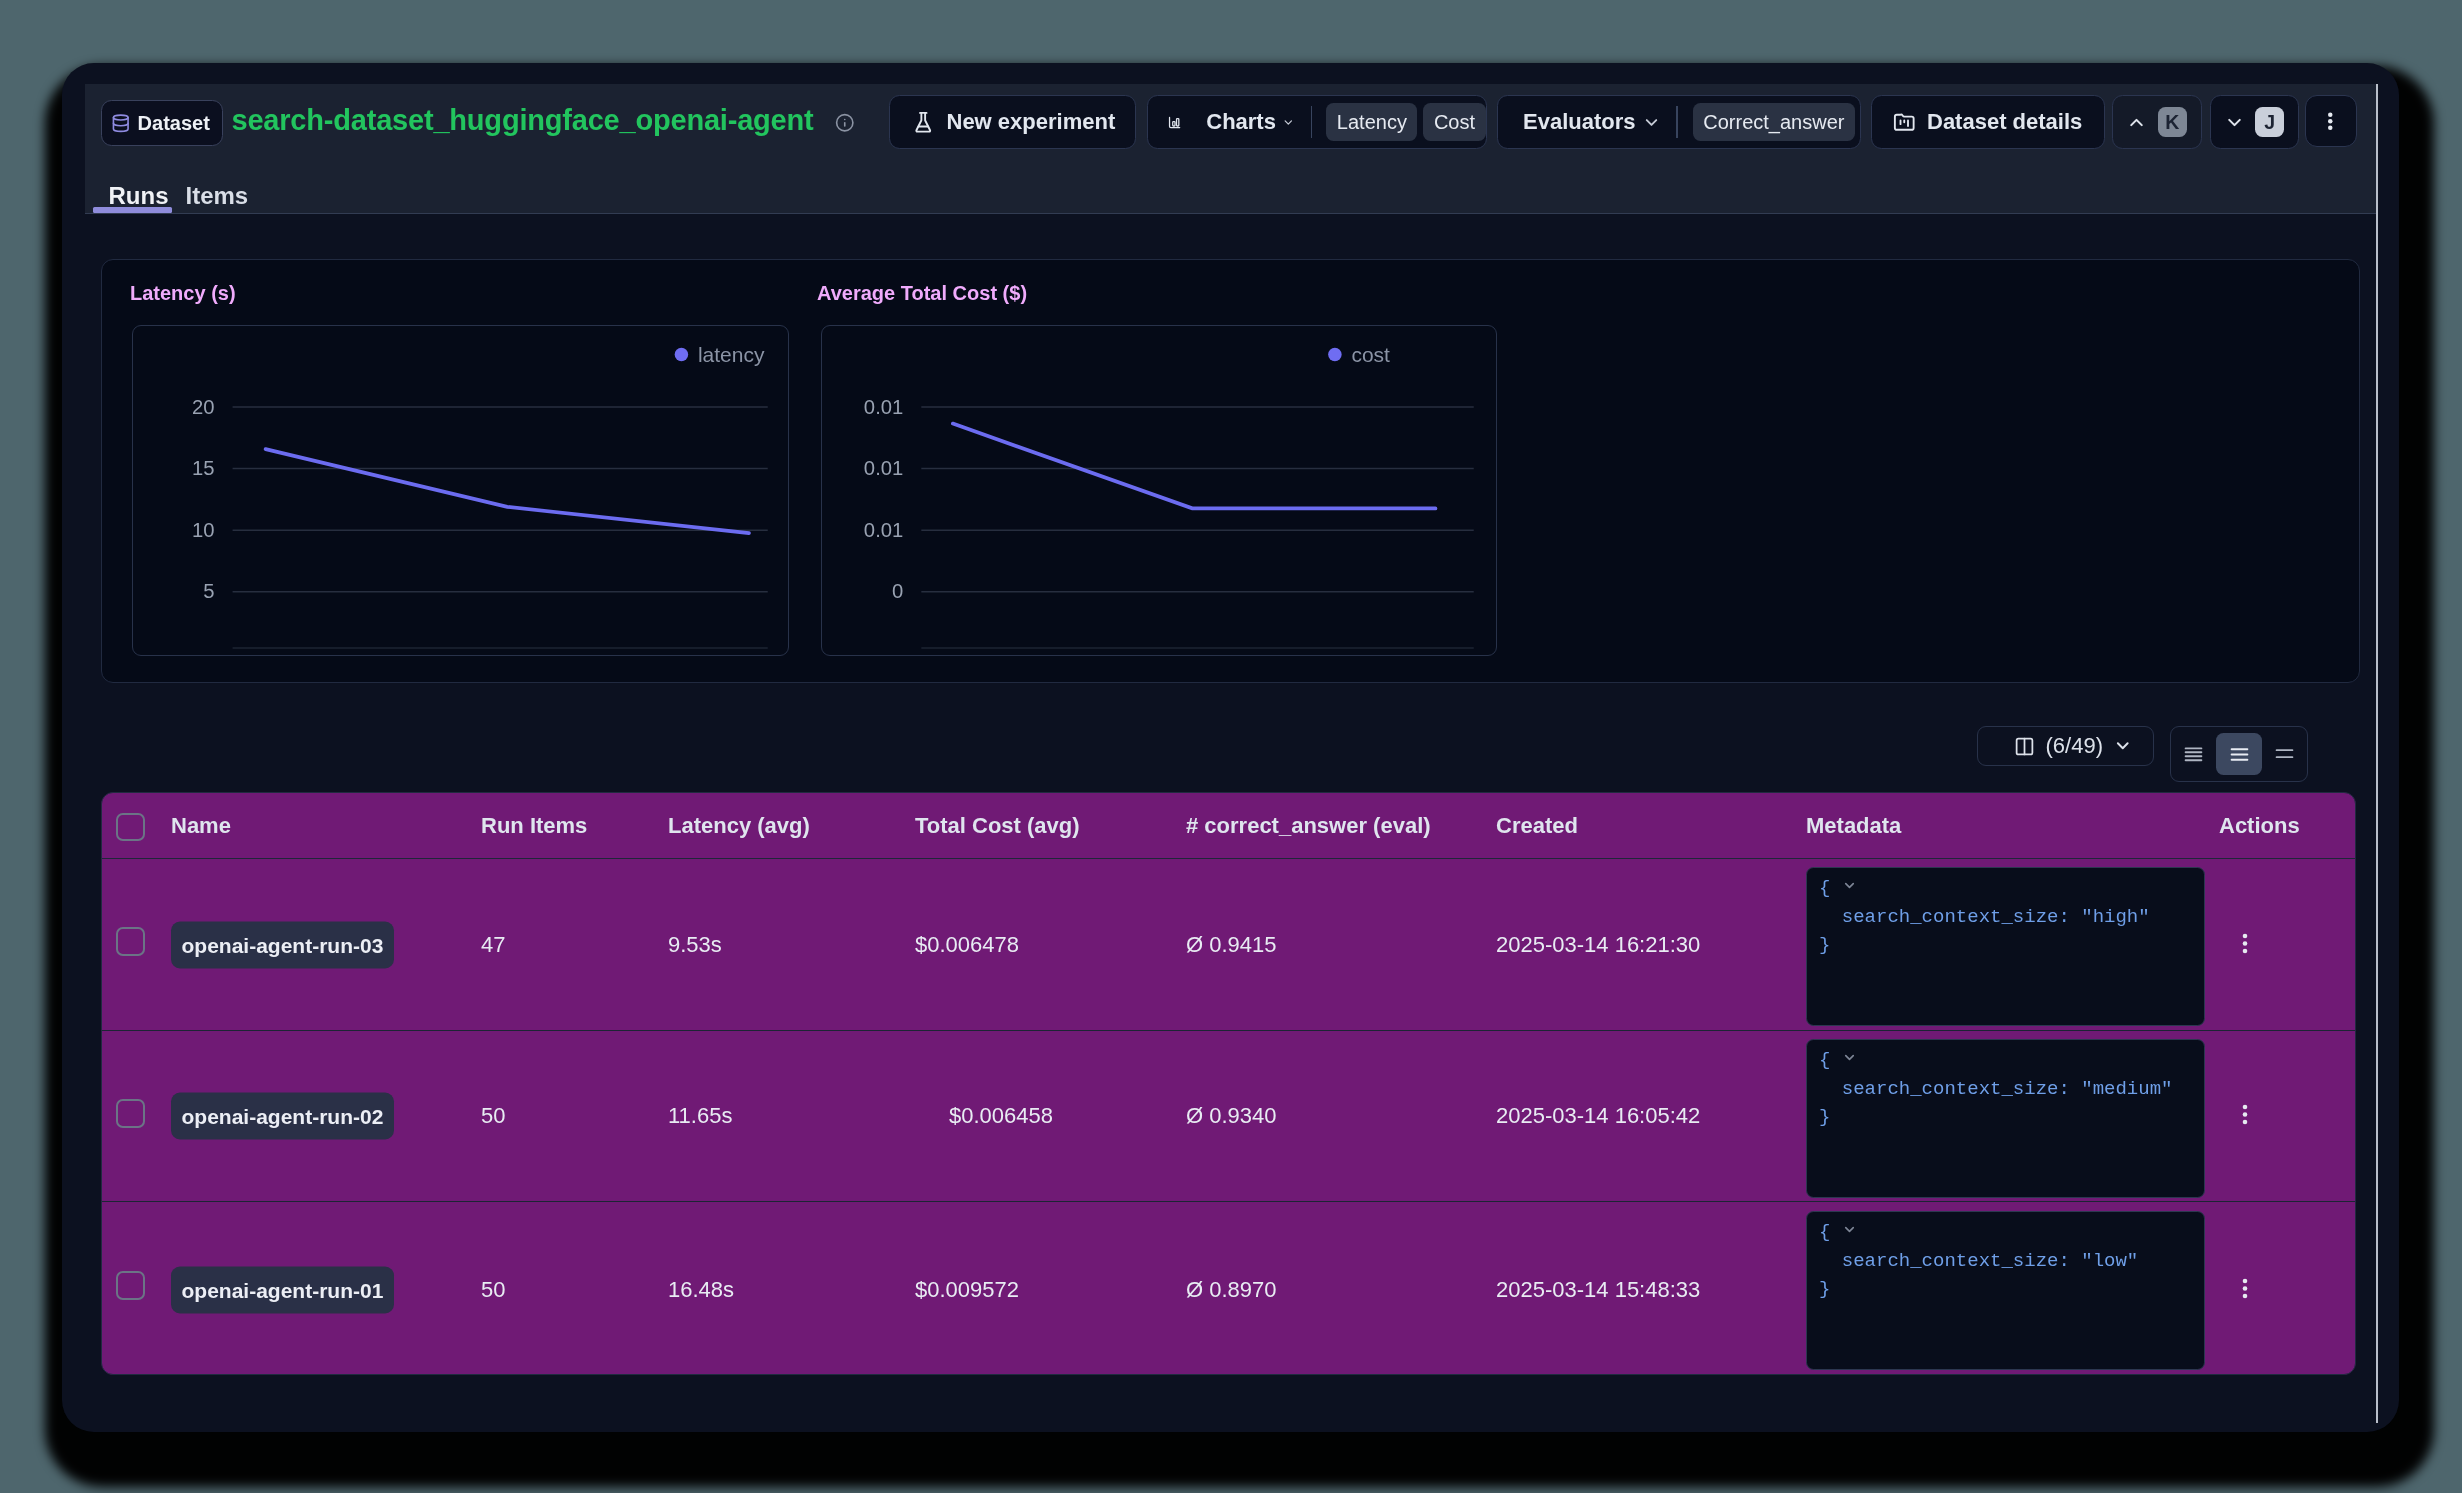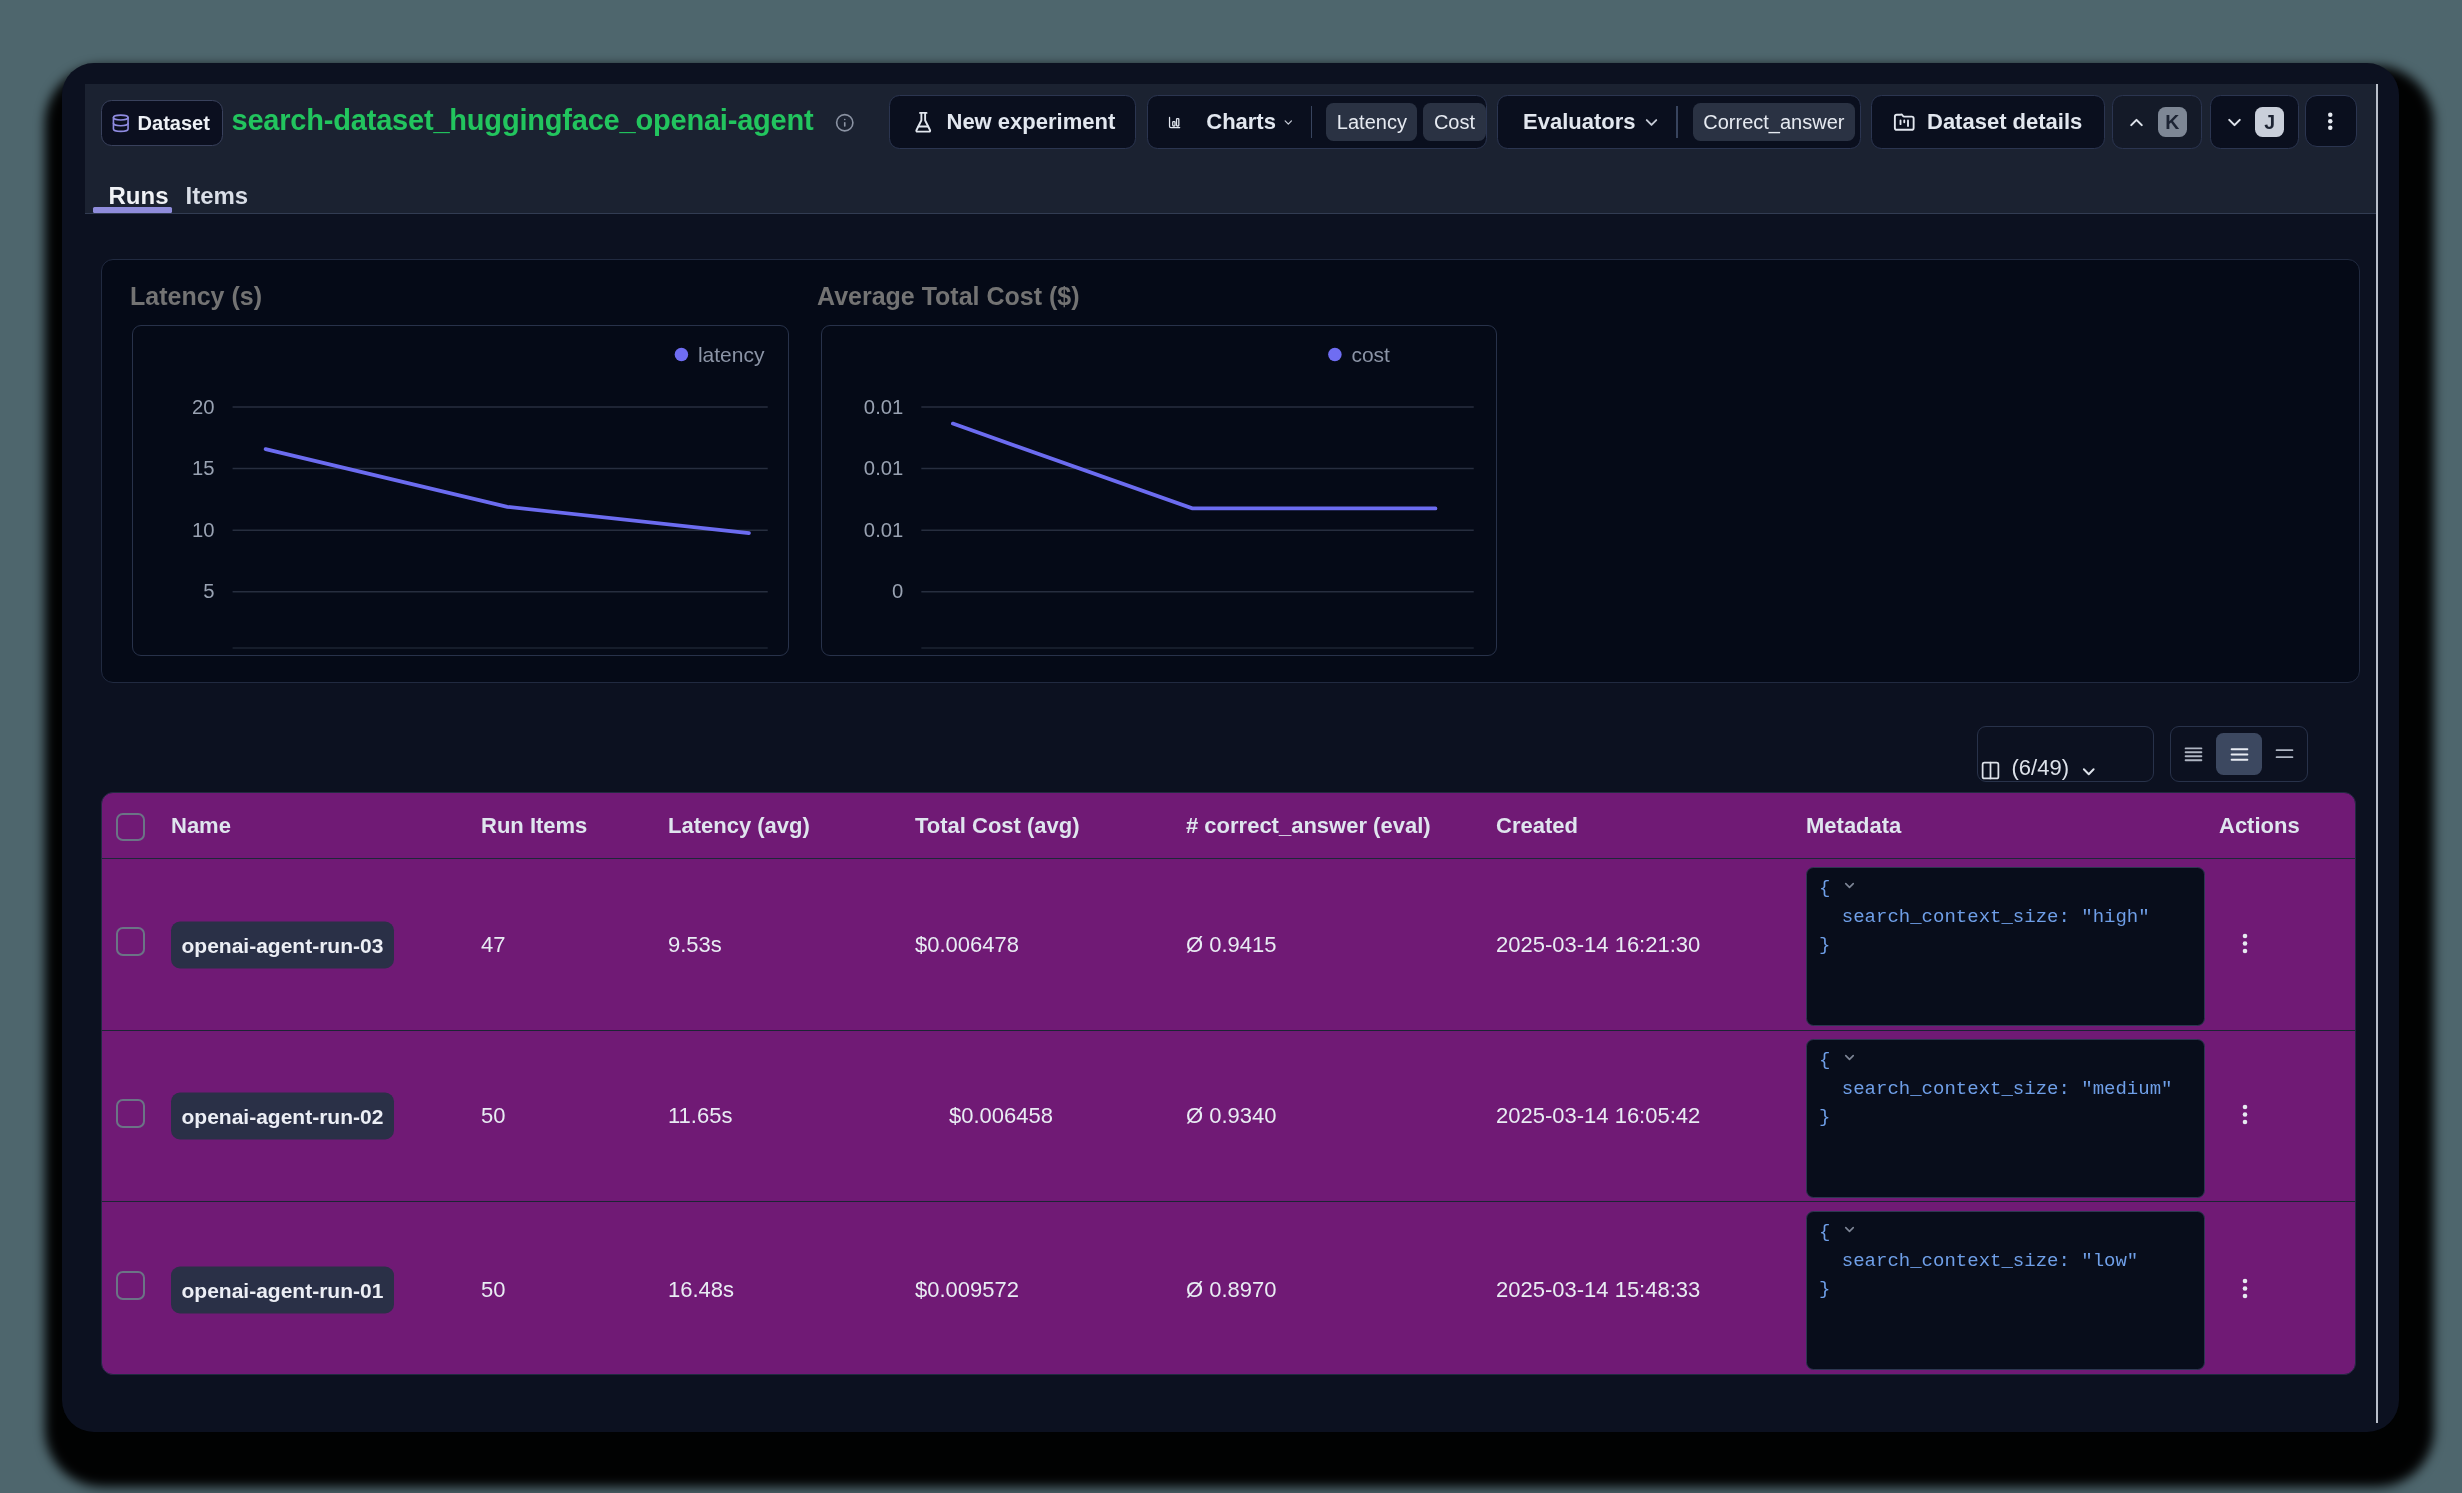--- a/index.html
+++ b/index.html
@@ -27,21 +27,21 @@
           font-weight:normal; color:#e6eaf1; }
   .vdiv { width:1.5px; height:32px; background:#38445e; }
   .avatar { width:28.6px; height:30px; border-radius:7.5px; display:flex; align-items:center;
             justify-content:center; font-weight:bold; font-size:19.5px; color:#1c2333; }
   .tab { position:absolute; top:98px; font-size:24px; font-weight:bold; color:#f0f2f6; }
   .underline { position:absolute; left:8.3px; top:123px; width:79px; height:6px;
                background:#8f8cdb; border-radius:1.5px; }
   
   .chartsbox { position:absolute; left:39px; top:196px; width:2259px; height:424px;
                background:#050a17; border:1.5px solid #212a40; border-radius:12px; }
-  .ctitle { position:absolute; top:22px; font-size:25px; font-weight:bold; color:#737373; }
+  .ctitle { position:absolute; top:22px; font-size:20px; font-weight:bold; color:#f0abfc; }
   .cpanel { position:absolute; top:65px; height:331px; border:1.5px solid #28324a;
             border-radius:9px; background:#050a17; }
   
   .ctl { position:absolute; border:1.5px solid #28324a; border-radius:9px;
          display:flex; align-items:center; color:#dde2ea; font-size:22px; }
   
   .table { position:absolute; left:39px; top:729px; width:2255px; height:583px;
            background:#701a75; border:1.5px solid #212a40; border-radius:12px; }
   .thead { position:absolute; left:0; top:0; width:100%; height:66px;
            border-bottom:1.5px solid #1f2739; }
@@ -187,21 +187,21 @@
           <text x="108" y="281">0.01</text>
           <text x="108" y="363">0</text>
         </g>
         <circle cx="683" cy="38" r="9" fill="#6f6df2"></circle>
         <text x="705" y="48" fill="#8b94a6" font-size="28">cost</text>
         <polyline points="174,130 493,243 817,243" fill="none" stroke="#6c6cf0" stroke-width="5" stroke-linecap="round"></polyline>
       </svg>
     </div>
   </div>
 
-  <div class="ctl" style="left:1915px; top:663px; width:177px; height:56px; gap:10.5px; padding-left:2px;align-items:flex-end;">
+  <div class="ctl" style="left:1915px; top:663px; width:177px; height:40px; gap:10.5px; padding-left:36px;">
     <svg width="21" height="21" viewBox="0 0 24 24" fill="none" stroke="#dde2ea" stroke-width="2" stroke-linecap="round">
         <rect x="3" y="3" width="18" height="18" rx="2"></rect>
         <path d="M12 3v18"></path>
       </svg>
     <span>(6/49)</span>
     <svg width="19.5" height="19.5" viewBox="0 0 24 24" fill="none" stroke="#dde2ea" stroke-width="2.4" stroke-linecap="round" stroke-linejoin="round">
         <path d="m6 9 6 6 6-6"></path>
       </svg>
   </div>
   <div class="ctl" style="left:2108px; top:663px; width:138px; height:56px;">

